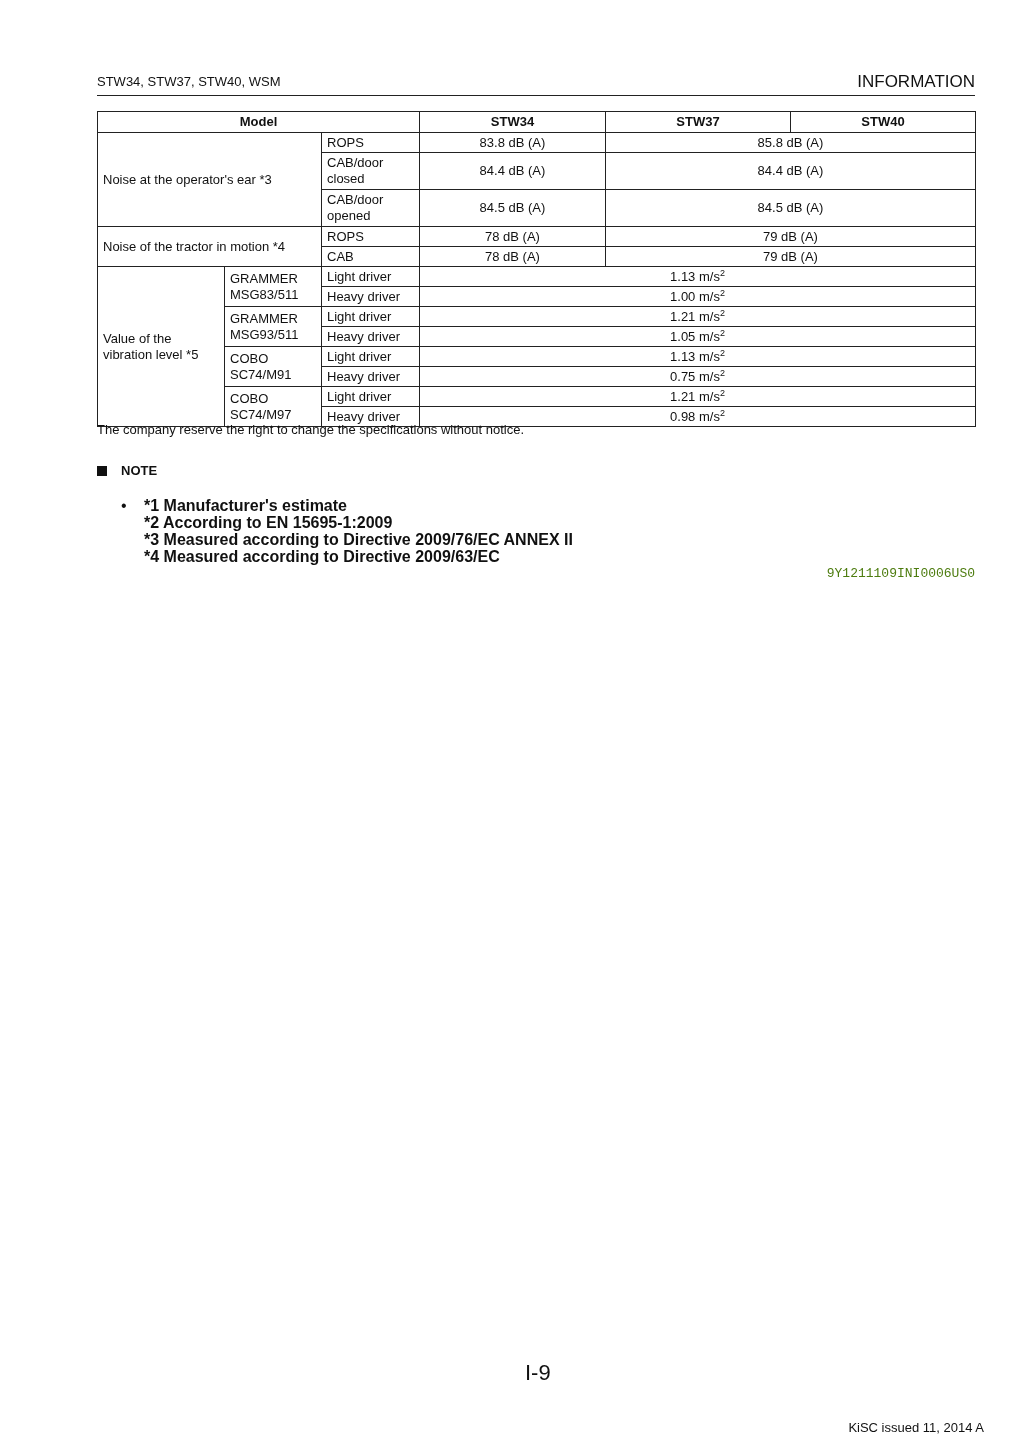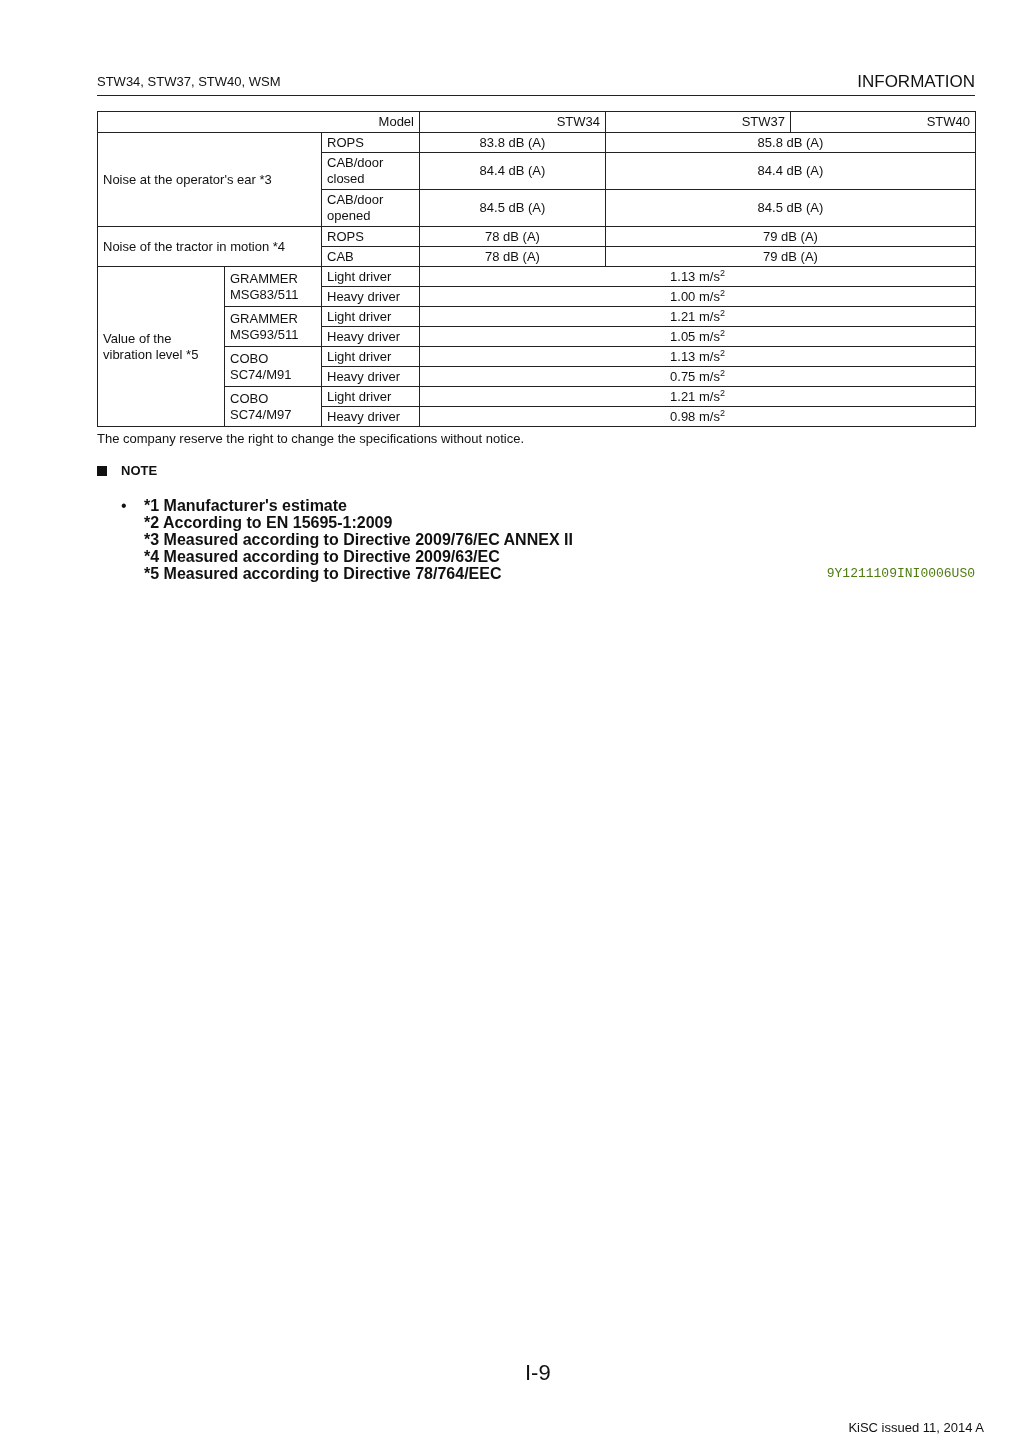--- a/index.html
+++ b/index.html
@@ -2,27 +2,27 @@
 <html><head>
 <meta charset="utf-8">
 <style>
   html, body { margin: 0; padding: 0; background: #ffffff; }
   body { width: 1024px; height: 1449px; position: relative; font-family: "Liberation Sans", sans-serif; color: #111; overflow: hidden; }
   .header-left { position: absolute; left: 97px; top: 74px; font-size: 13px; }
   .header-right { position: absolute; right: 49px; top: 72px; font-size: 17px; }
   .header-rule { position: absolute; left: 97px; top: 95px; width: 878px; height: 0; border-top: 1.5px solid #222; }
   table.spec { position: absolute; left: 97px; top: 111px; border-collapse: collapse; font-size: 13px; table-layout: fixed; }
   table.spec td, table.spec th { border: 1.3px solid #222; padding: 0 5px; line-height: 16px; vertical-align: middle; }
-  table.spec th { font-weight: normal; text-align: right; height: 20px; }
+  table.spec th { font-weight: bold; text-align: center; height: 20px; }
   .c { text-align: center; }
   .r20 td { height: 19px; margin-top: 24px; }
   .r37 td { height: 36px; }
   .vib td { height: 19px; }
   sup { font-size: 9px; line-height: 0; vertical-align: 5px; }
-  .disclaimer { position: absolute; left: 97px; top: 431px; font-size: 13px; }
+  .disclaimer { position: absolute; left: 97px; top: 422px; font-size: 13px; }
   .note-head { position: absolute; left: 97px; top: 463px; font-size: 13px; font-weight: bold; }
   .note-head .sq { display: inline-block; width: 10px; height: 10px; background: #111; margin-right: 14px; vertical-align: -1px; }
   .note-list { position: absolute; left: 97px; top: 479px; font-size: 16px; font-weight: bold; margin: 18px; padding: 0; list-style: none; }
   .note-list li { line-height: 17px; padding-left: 29px; position: relative; }
   .note-list li.first::before { content: "•"; position: absolute; left: 6px; font-weight: normal; }
   .doc-code { position: absolute; right: 49px; top: 566px; font-family: "Liberation Mono", monospace; font-size: 13px; color: #4d7c0f; }
   .page-num { position: absolute; left: 525px; top: 1360px; font-size: 22px; }
   .issue { position: absolute; right: 40px; top: 1420px; font-size: 13px; }
 </style>
 </head>
@@ -121,19 +121,18 @@
 <div class="disclaimer">The company reserve the right to change the specifications without notice.</div>
 
 <div class="note-head">
   <span class="sq"></span><span>NOTE</span>
 </div>
 <ul class="note-list">
   <li class="first">*1 Manufacturer's estimate</li>
   <li>*2 According to EN 15695-1:2009</li>
   <li>*3 Measured according to Directive 2009/76/EC ANNEX II</li>
   <li>*4 Measured according to Directive 2009/63/EC</li>
-  <li>*5 Measured according to Directive 78/764/EEC</li>
 </ul>
 
 <div class="doc-code">9Y1211109INI0006US0</div>
 
 <div class="page-num">I-9</div>
 <div class="issue">KiSC issued 11, 2014 A</div>
 
 </body></html>

